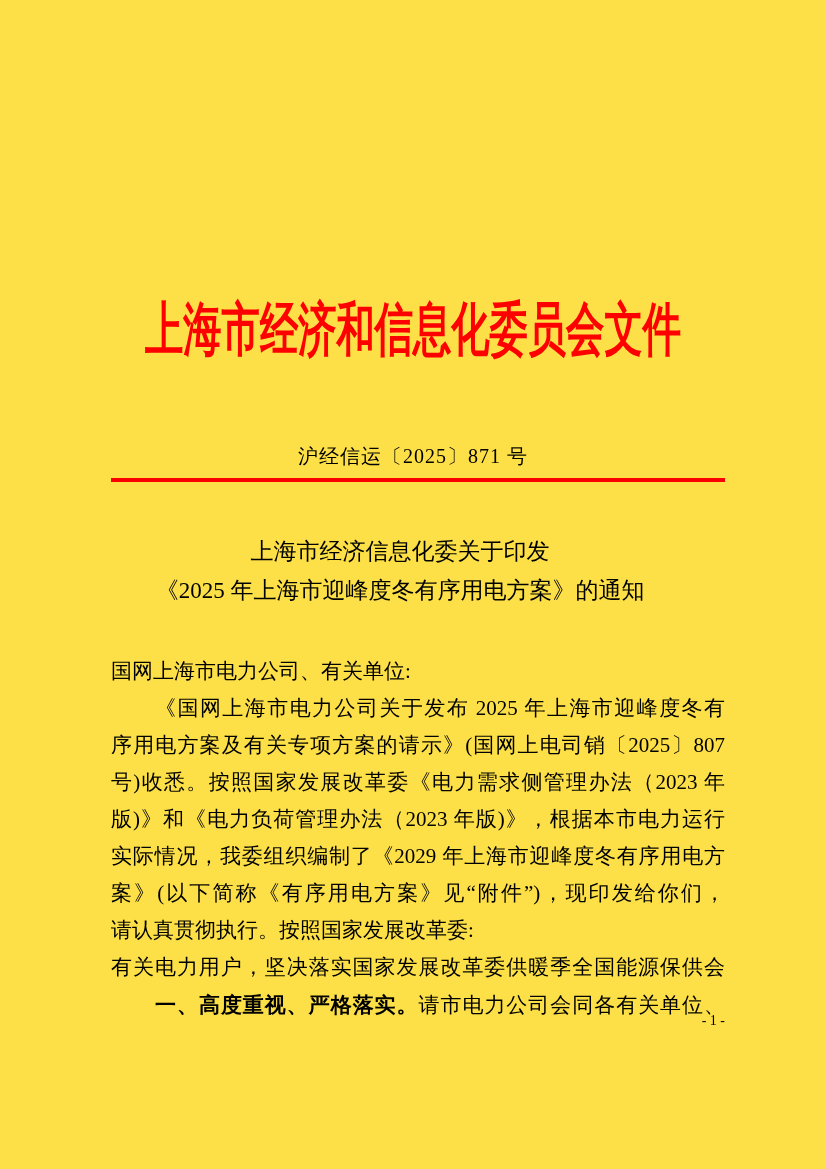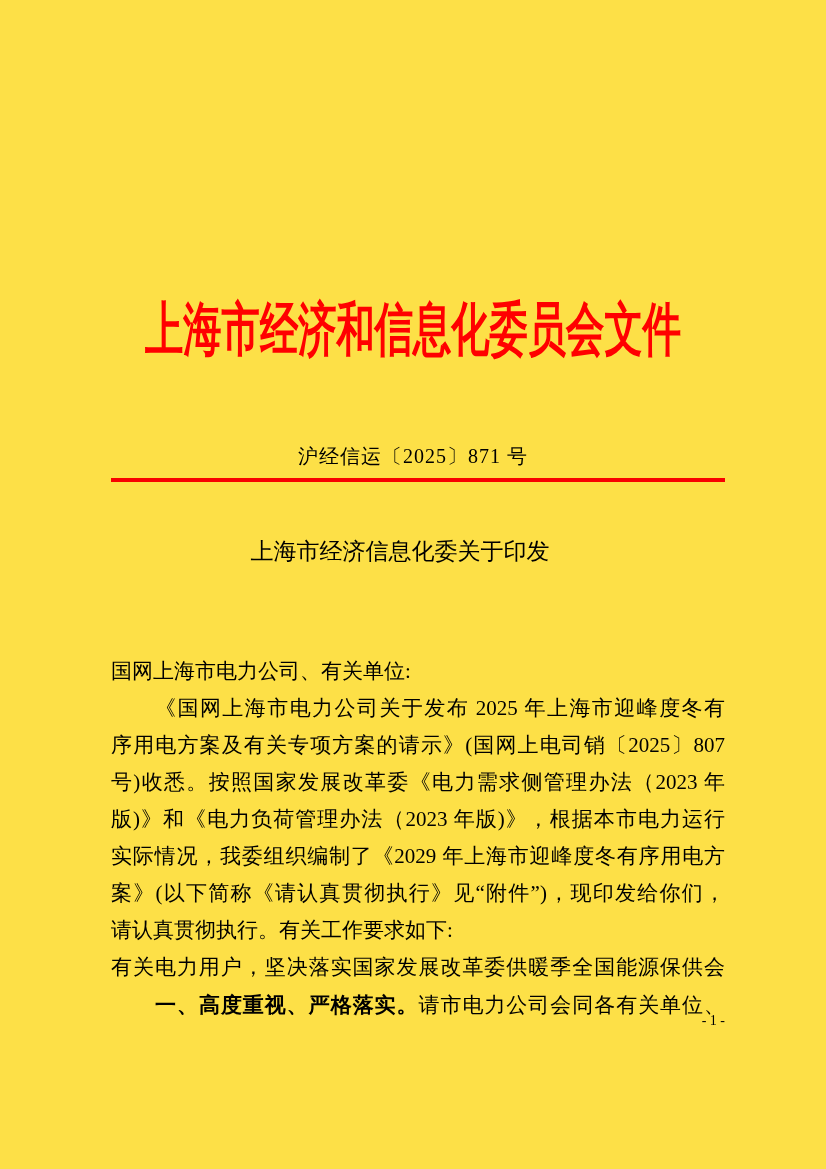--- a/index.html
+++ b/index.html
@@ -87,31 +87,32 @@
 <div class="page">
 
   <div class="red-header">上海市经济和信息化委员会文件</div>
 
   <div class="doc-number">沪经信运〔2025〕871 号</div>
 
   <div class="red-rule"></div>
 
   <div class="title">
     <div>上海市经济信息化委关于印发</div>
+    <div>《2025 年上海市迎峰度冬有序用电方案》的通知</div>
   </div>
 
   <div class="body-col">
     <div class="ln">国网上海市电力公司、有关单位:</div>
     <div class="ln fill ind">《国网上海市电力公司关于发布 2025 年上海市迎峰度冬有</div>
     <div class="ln fill">序用电方案及有关专项方案的请示》(国网上电司销〔2025〕807</div>
     <div class="ln fill">号)收悉。按照国家发展改革委《电力需求侧管理办法（2023 年</div>
     <div class="ln fill">版)》和《电力负荷管理办法（2023 年版)》，根据本市电力运行</div>
     <div class="ln fill">实际情况，我委组织编制了《2029 年上海市迎峰度冬有序用电方</div>
-    <div class="ln fill">案》(以下简称《请认真贯彻执行》见“附件”)，现印发给你们，</div>
-    <div class="ln">请认真贯彻执行。有关工作要求如下:</div>
+    <div class="ln fill">案》(以下简称《有序用电方案》见“附件”)，现印发给你们，</div>
+    <div class="ln">请认真贯彻执行。按照国家发展改革委:</div>
     <div class="ln fill">有关电力用户，坚决落实国家发展改革委供暖季全国能源保供会</div>
     <div class="ln fill ind">
       <span class="blead">一、高度重视、严格落实。</span><span>请市电力公司会同各有关单位、</span>
     </div>
   </div>
 
   <div class="pageno">- 1 -</div>
 
 </div>
 

